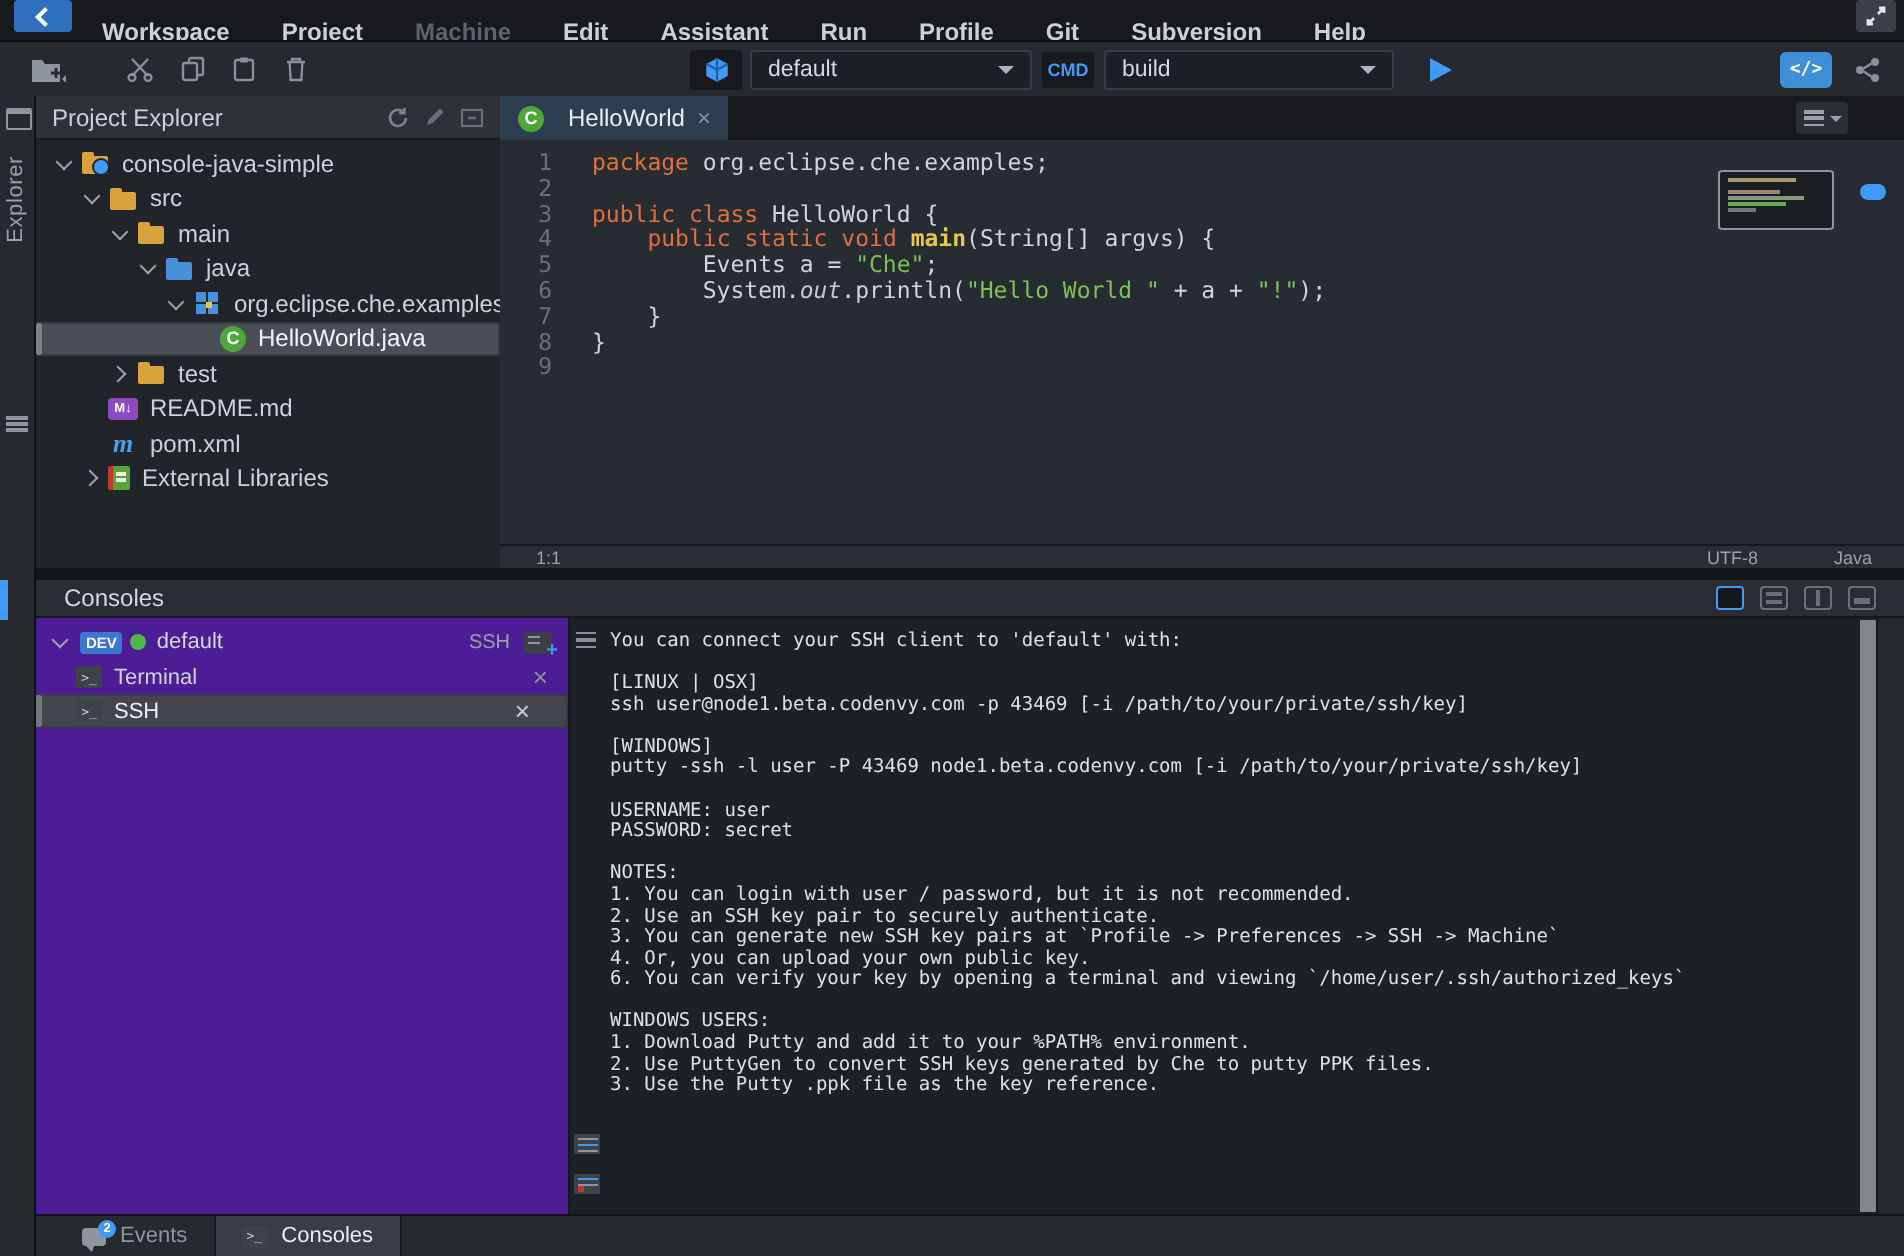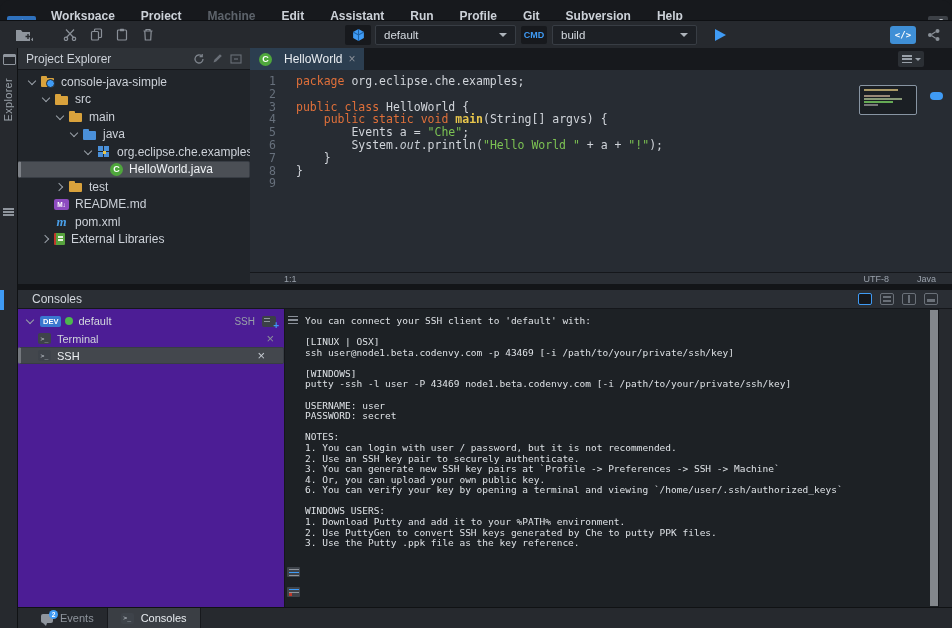--- a/index.html
+++ b/index.html
@@ -1,19 +1,19 @@
 <!DOCTYPE html>
 <html><head>
 <meta charset="utf-8">
 <style>
   html,body{margin:0;padding:0;background:#0e1013;}
   #app{position:relative;width:952px;height:628px;background:#17191d;overflow:hidden;
        font-family:"Liberation Sans",sans-serif;-webkit-font-smoothing:antialiased;}
   
-  .menubar{position:absolute;top:0;left:0;right:0;height:32px;background:#17191d;display:flex;align-items:flex-end;border-radius:10px;}
+  .menubar{position:absolute;top:0;left:0;right:0;height:32px;background:#17191d;display:flex;align-items:flex-start;border-radius:10px;}
   .back-btn{margin-left:7px;width:29px;height:16px;background:#2f71bd;border-radius:2px;
             display:flex;align-items:center;justify-content:center;cursor:pointer;flex:none;}
   .back-chev{width:5px;height:5px;border-left:2px solid #fff;border-bottom:2px solid #fff;transform:rotate(45deg);margin-left:2px;}
   .menu-items{display:flex;align-items:center;height:100%;margin-left:2px;}
   .menu-item{padding:0 13px;font-size:12px;font-weight:700;color:#ccd1d8;line-height:20px;cursor:pointer;}
   .menu-item.disabled{color:#5d636b;}
   .mb-right{margin-left:auto;margin-right:4px;display:flex;align-items:center;}
   .expand-btn{width:20px;height:16px;background:#3c4046;border-radius:2px;display:flex;align-items:center;justify-content:center;}
   
   .toolbar{position:absolute;top:20px;left:0;right:0;height:28px;background:#26292e;border-top:1px solid #0e1013;
@@ -95,22 +95,22 @@
   .minimap i{display:block;height:1.5px;margin-bottom:1.5px;background:#777;}
   .minimap i.m1{width:70%;background:#a96;}
   .minimap i.m2{width:0;}
   .minimap i.m3{width:55%;background:#987;}
   .minimap i.m4{width:80%;background:#897;}
   .minimap i.m5{width:60%;background:#6a5;}
   .minimap i.m6{width:30%;}
   .ed-scroll{position:absolute;top:22px;right:9px;width:13px;height:8px;border-radius:4px;background:#3f9bf5;}
   .statusbar{position:absolute;left:0;right:0;bottom:0;height:12px;background:#2a2e34;border-top:1px solid #15171b;
        display:flex;align-items:center;font-size:9px;color:#9aa2ac;box-sizing:border-box;}
-  .sb-cursor{margin-left:34px;}
-  .sb-right{margin-left:auto;display:flex;gap:28px;margin-right:16px;}
+  .sb-cursor{margin-left:18px;}
+  .sb-right{margin-left:auto;display:flex;gap:38px;margin-right:16px;}
   .partgap{position:absolute;left:18px;right:0;top:284px;height:6px;background:#131518;}
   
   .consoles{position:absolute;left:18px;right:0;top:290px;bottom:21px;display:flex;flex-direction:column;background:#21252a;}
   .c-header{height:19px;background:#2a2e34;border-bottom:1px solid #15171b;display:flex;align-items:center;
        padding:0 14px;flex:none;box-sizing:border-box;}
   .c-title{font-size:12px;color:#d3d8de;}
   .c-hicons{margin-left:auto;display:flex;align-items:center;gap:8px;}
   .lay{width:14px;height:12px;border:1px solid #6a7078;border-radius:2px;box-sizing:border-box;}
   .lay.active{border-color:#3f9bf5;background:#15171b;}
   .lay.rows::before{content:'';display:block;margin:2px 2px 0;height:2px;background:#6a7078;box-shadow:0 4px 0 #6a7078;}

